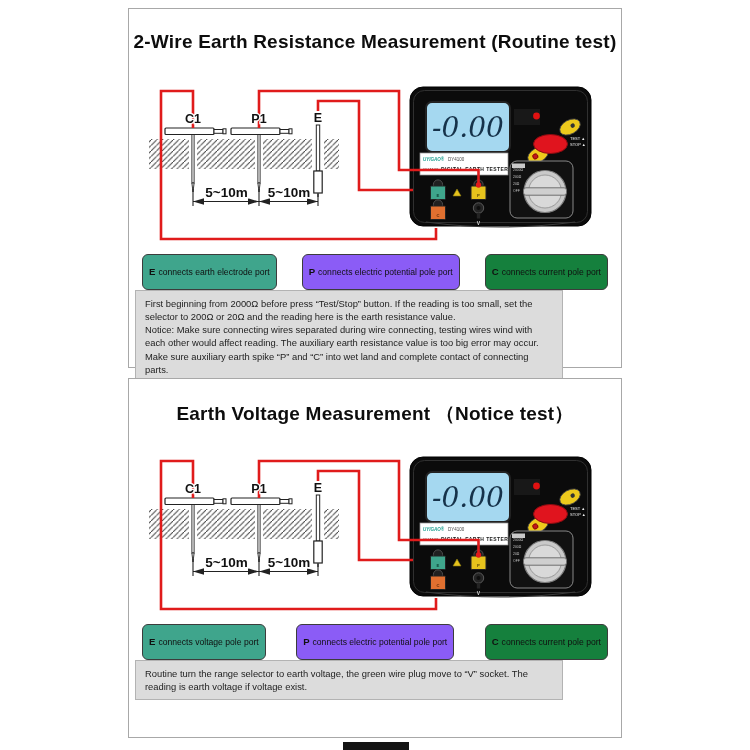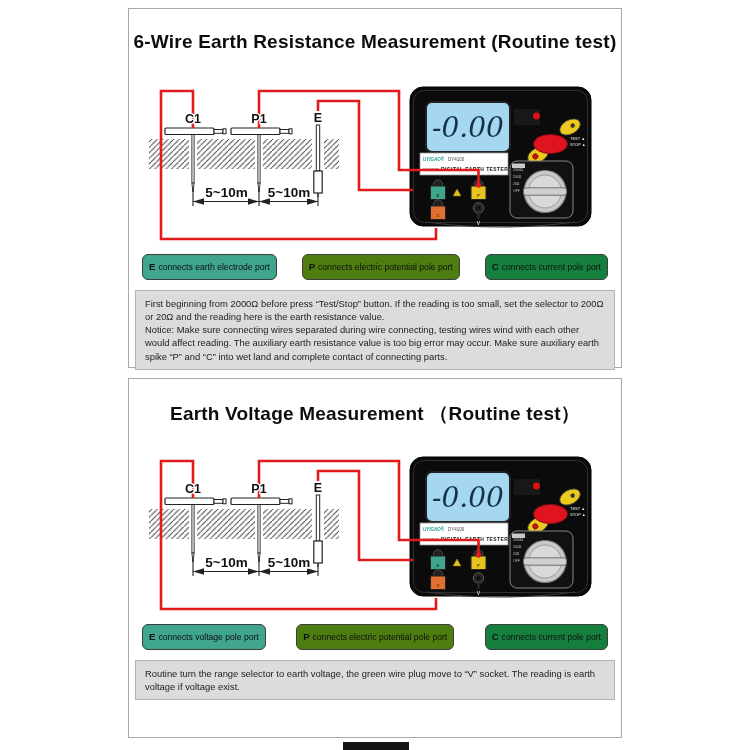--- a/index.html
+++ b/index.html
@@ -16,29 +16,29 @@
   .panel-title{
     position:absolute;top:22px;left:0;right:0;text-align:center;
     font-size:19px;font-weight:bold;color:#0d0d0d;letter-spacing:.2px;
   }
   .diagram{position:absolute;top:76px;left:0;}
   .legend{
     position:absolute;top:245px;left:13px;right:13px;
     display:flex;justify-content:space-between;gap:4px;
   }
   .legend-box{
-    border:1.4px solid #3c3c3c;border-radius:6px;padding:7px 6px;
+    border:1.4px solid #3c3c3c;border-radius:6px;padding:12px 6px;
     font-size:8.6px;white-space:nowrap;color:#101010;line-height:1;
   }
   .legend-box b{font-size:9.6px;margin-right:3px;}
   .lg-green{background:#3FA58C;}
-  .lg-yellow{background:#4d7c0f;}
+  .lg-yellow{background:#8b5cf6;}
   .lg-orange{background:#15803d;}
   .note{
-    position:absolute;top:281px;left:6px;width:480px;box-sizing:border-box;
+    position:absolute;top:281px;left:6px;width:428px;box-sizing:border-box;
     background:#DCDCDC;border:1px solid #b3b3b3;padding:6px 9px;
     font-size:9.4px;line-height:1.4;color:#222;
   }
   .bottom-strip{
     position:absolute;left:343px;top:742px;width:66px;height:8px;background:#141414;
   }
   
   svg text{font-family:"Liberation Sans",sans-serif;}
   .stake-label{font-size:12.5px;font-weight:bold;fill:#111;text-anchor:middle;
     paint-order:stroke;stroke:#ffffff;stroke-width:2.5px;}
@@ -52,21 +52,21 @@
   .dev-model2{font-size:4.2px;font-style:italic;fill:#555;}
   .dev-name{font-size:5px;font-weight:bold;fill:#222;letter-spacing:.4px;}
   .dial-mark{font-size:3.4px;fill:#c2c2c2;}
   .port-letter{font-size:4.2px;font-weight:bold;text-anchor:middle;}
   .port-v-label{font-size:5px;fill:#d5d5d5;text-anchor:middle;font-weight:bold;}
 </style>
 </head>
 <body>
 
 <div class="panel" id="panel-1">
-  <div class="panel-title">6-Wire Earth Resistance Measurement (Routine test)</div>
+  <div class="panel-title">2-Wire Earth Resistance Measurement (Routine test)</div>
 
   <svg class="diagram" width="494" height="170" viewBox="0 0 494 170">
     <defs>
       <pattern id="hatch-a" width="5.5" height="5.5" patternUnits="userSpaceOnUse">
         <path d="M0,5.5 L5.5,0" stroke="#3d3d3d" stroke-width="1"></path>
       </pattern>
     </defs>
 
     <rect x="20" y="54" width="190" height="30" fill="url(#hatch-a)"></rect>
     <rect x="60" y="52" width="8" height="34" fill="#ffffff"></rect>
@@ -201,21 +201,21 @@
     <div class="legend-box lg-orange"><b>C</b><span>connects current pole port</span></div>
   </div>
 
   <div class="note">
     <div>First beginning from 2000Ω before press “Test/Stop” button. If the reading is too small, set the selector to 200Ω or 20Ω and the reading here is the earth resistance value.</div>
     <div>Notice: Make sure connecting wires separated during wire connecting, testing wires wind with each other would affect reading. The auxiliary earth resistance value is too big error may occur. Make sure auxiliary earth spike “P” and “C” into wet land and complete contact of connecting parts.</div>
   </div>
 </div>
 
 <div class="panel" id="panel-2">
-  <div class="panel-title">Earth Voltage Measurement （Routine test）</div>
+  <div class="panel-title">Earth Voltage Measurement （Notice test）</div>
 
   <svg class="diagram" width="494" height="170" viewBox="0 0 494 170">
     <defs>
       <pattern id="hatch-b" width="5.5" height="5.5" patternUnits="userSpaceOnUse">
         <path d="M0,5.5 L5.5,0" stroke="#3d3d3d" stroke-width="1"></path>
       </pattern>
     </defs>
 
     <rect x="20" y="54" width="190" height="30" fill="url(#hatch-b)"></rect>
     <rect x="60" y="52" width="8" height="34" fill="#ffffff"></rect>

